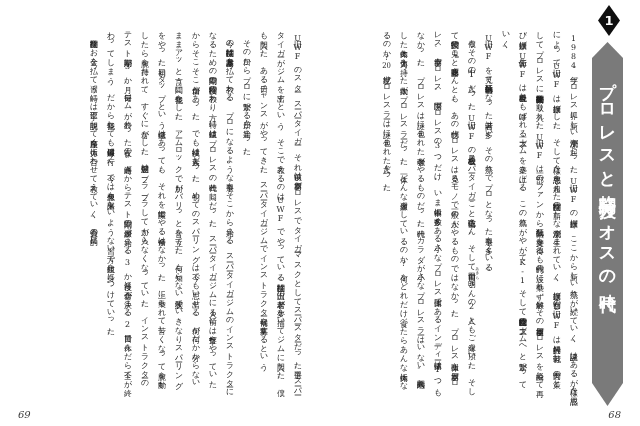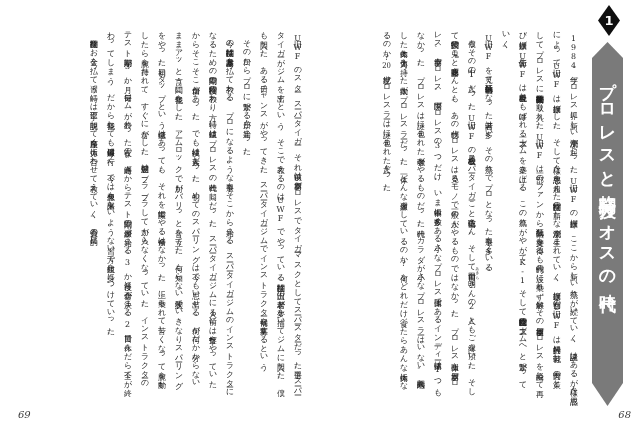--- a/index.html
+++ b/index.html
@@ -75,21 +75,21 @@
   .page-num {
     position: absolute;
     top: 410px;
     font-family: "DejaVu Serif", "Liberation Serif", serif;
     font-style: italic;
     font-size: 10px;
     line-height: 1;
     color: #3a3a3a;
     text-align: center;
   }
-  .pn-right { right: 9px; }
+  .pn-right { right: 19px; }
   .pn-left  { left: 18px; }
 </style>
 </head>
 <body>
 
 <div class="spread">
 
   <div>
 
     <div class="diamond">

